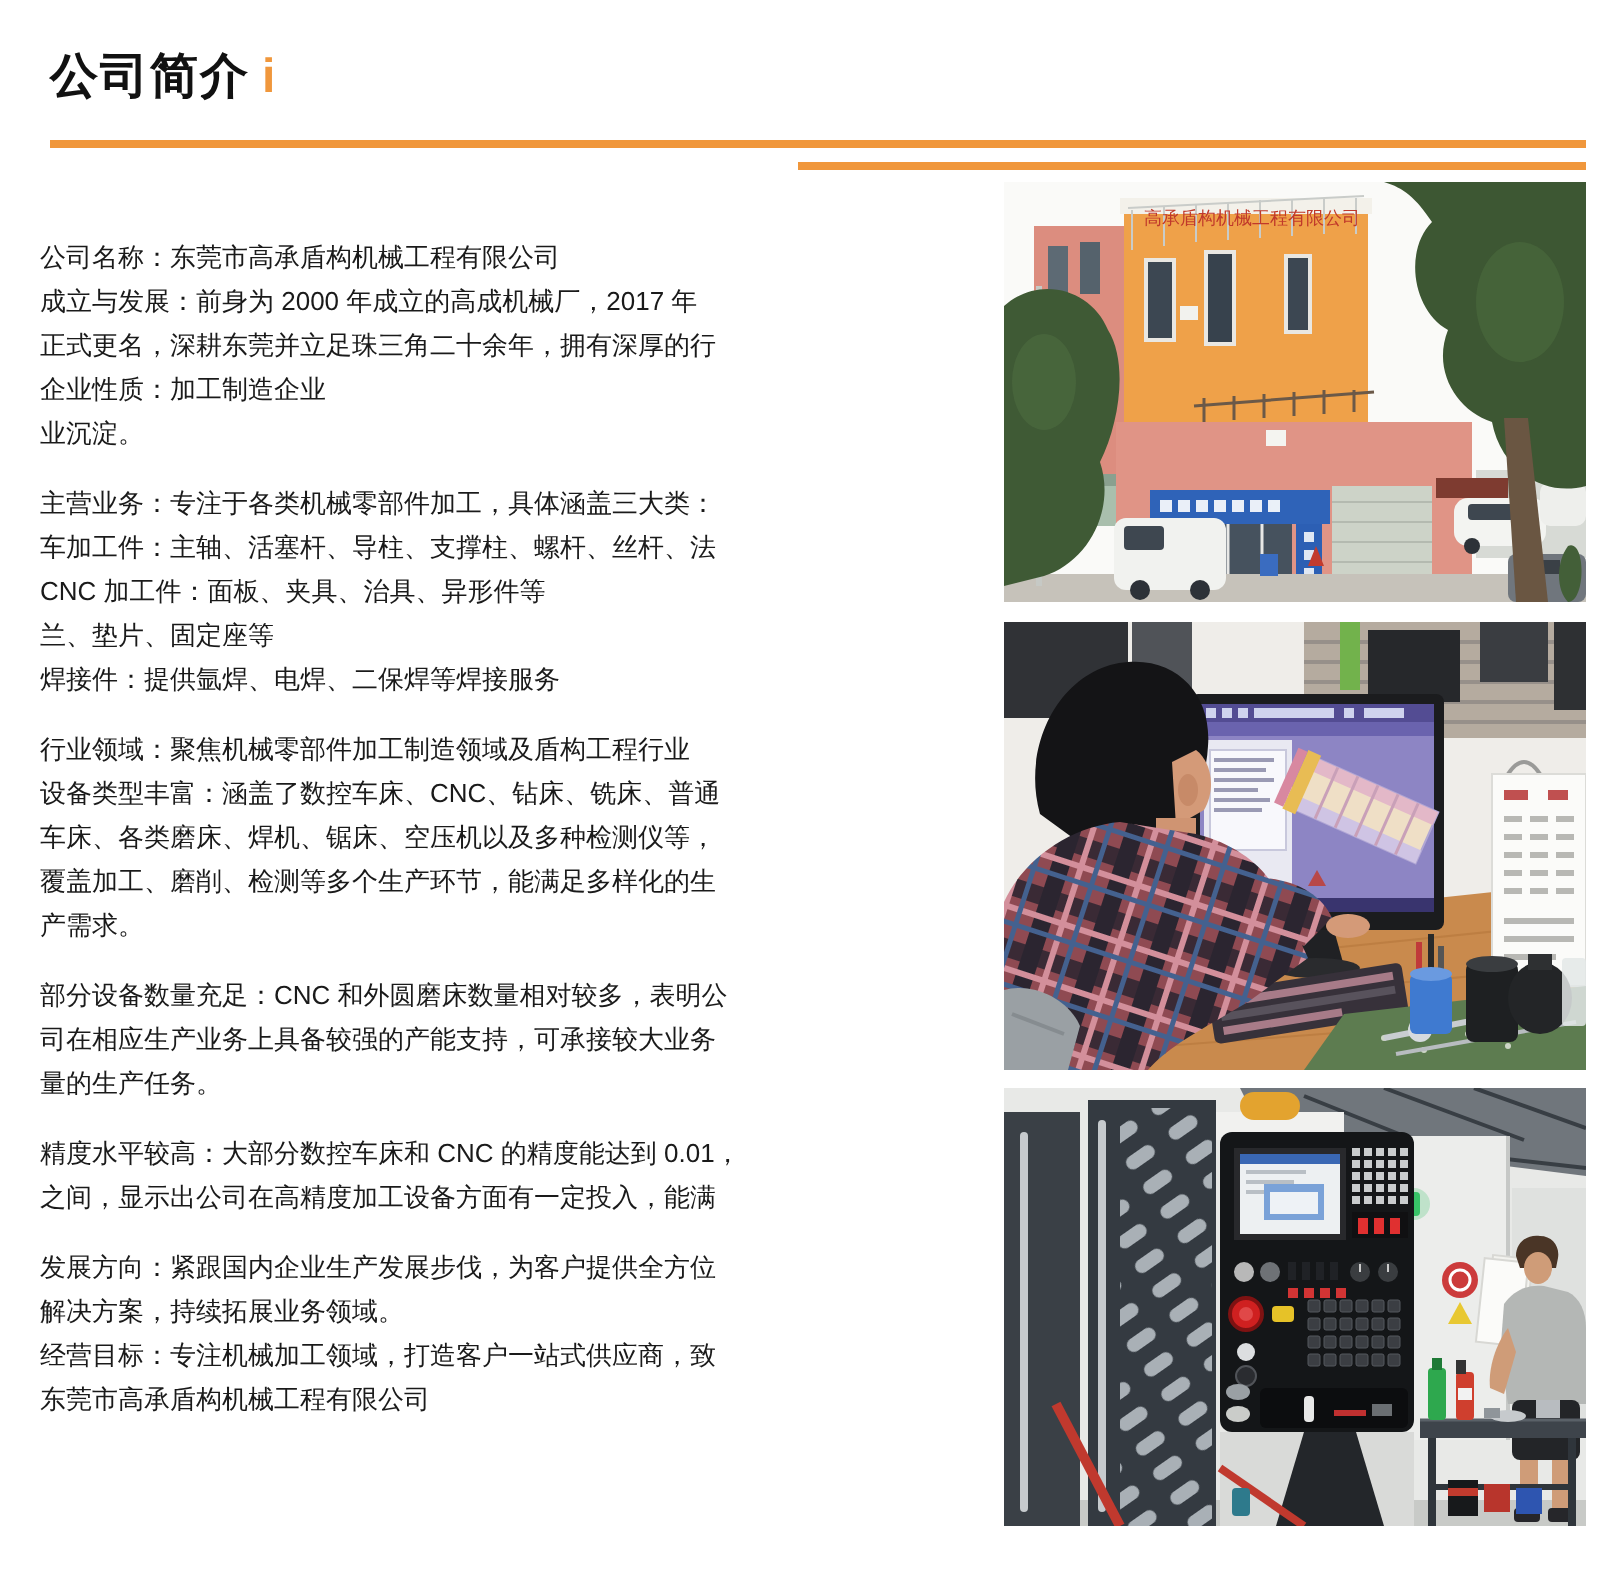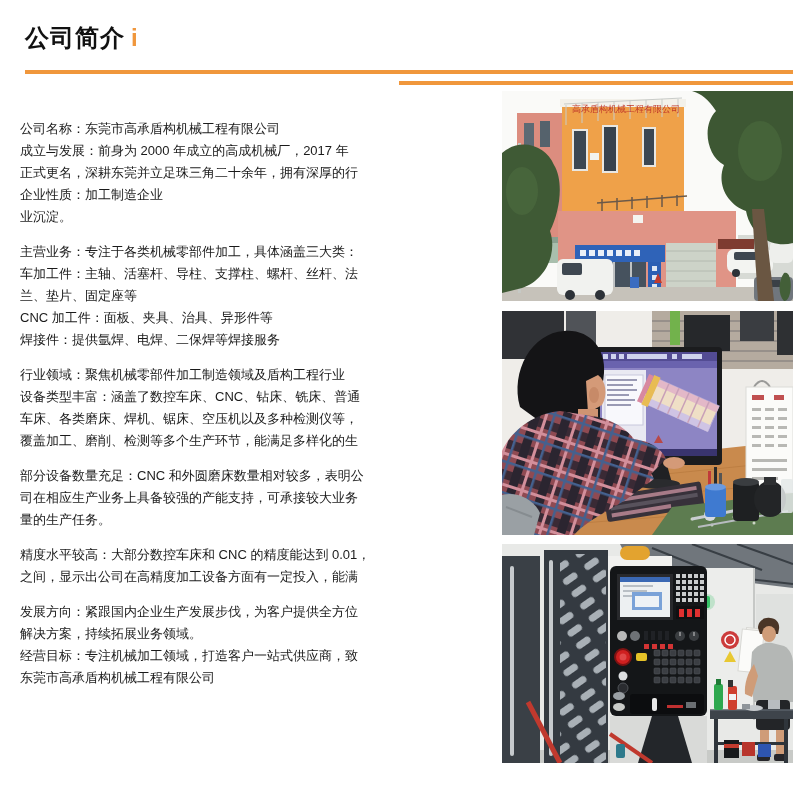--- a/index.html
+++ b/index.html
@@ -33,29 +33,30 @@
     <section class="para">
         <div class="line">公司名称：东莞市高承盾构机械工程有限公司</div>
         <div class="line">成立与发展：前身为 2000 年成立的高成机械厂，2017 年</div>
         <div class="line">正式更名，深耕东莞并立足珠三角二十余年，拥有深厚的行</div>
         <div class="line">企业性质：加工制造企业</div>
         <div class="line">业沉淀。</div>
       </section>
     <section class="para">
         <div class="line">主营业务：专注于各类机械零部件加工，具体涵盖三大类：</div>
         <div class="line">车加工件：主轴、活塞杆、导柱、支撑柱、螺杆、丝杆、法</div>
+        <div class="line">CNC 加工件：面板、夹具、治具、异形件等</div>
         <div class="line">兰、垫片、固定座等</div>
-        <div class="line">CNC 加工件：面板、夹具、治具、异形件等</div>
         <div class="line">焊接件：提供氩焊、电焊、二保焊等焊接服务</div>
       </section>
     <section class="para">
         <div class="line">行业领域：聚焦机械零部件加工制造领域及盾构工程行业</div>
         <div class="line">设备类型丰富：涵盖了数控车床、CNC、钻床、铣床、普通</div>
         <div class="line">车床、各类磨床、焊机、锯床、空压机以及多种检测仪等，</div>
         <div class="line">覆盖加工、磨削、检测等多个生产环节，能满足多样化的生</div>
+        <div class="line">产需求。</div>
       </section>
     <section class="para">
         <div class="line">部分设备数量充足：CNC 和外圆磨床数量相对较多，表明公</div>
         <div class="line">司在相应生产业务上具备较强的产能支持，可承接较大业务</div>
         <div class="line">量的生产任务。</div>
       </section>
     <section class="para">
         <div class="line">精度水平较高：大部分数控车床和 CNC 的精度能达到 0.01，</div>
         <div class="line">之间，显示出公司在高精度加工设备方面有一定投入，能满</div>
       </section>

